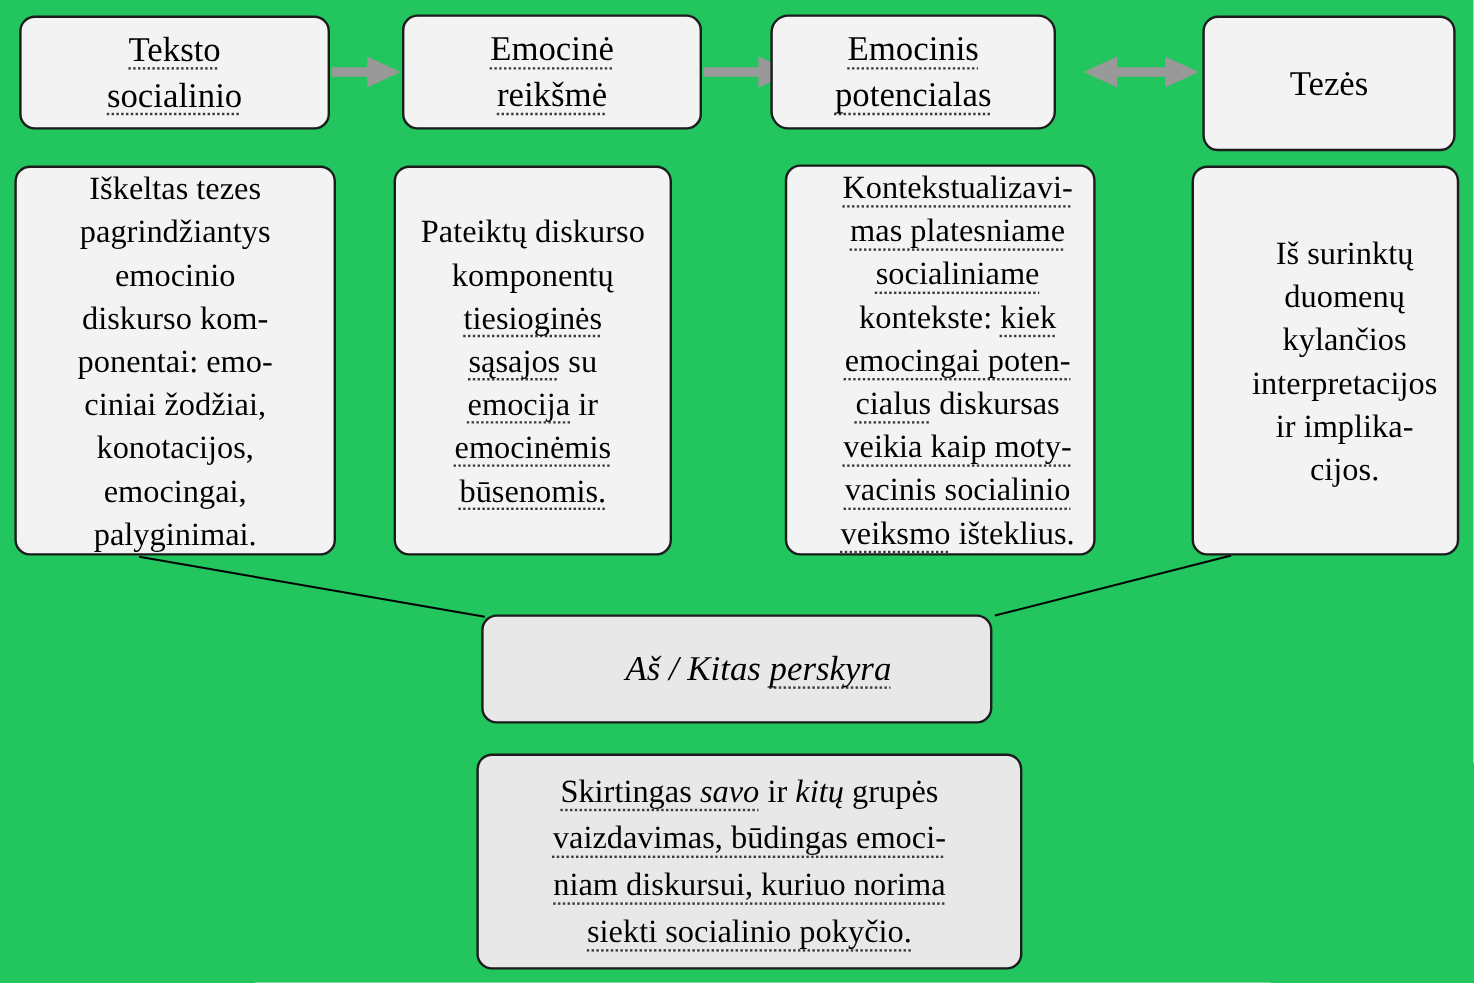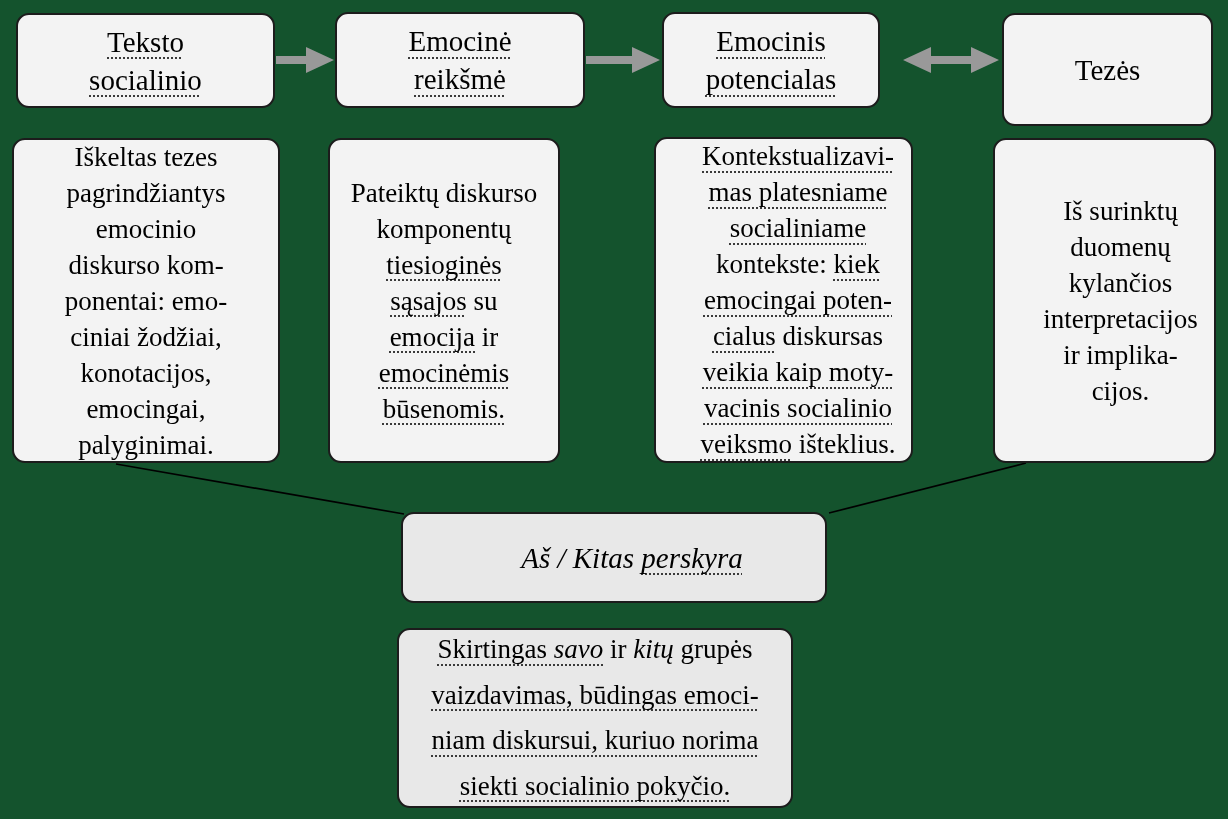--- a/index.html
+++ b/index.html
@@ -7,21 +7,21 @@
     --box-fill-gray:#e8e8e8;
     --border:#1c1c1c;
     --arrow:#999999;
     --text:#000000;
     --connector:#000000;
   }
   html,body{margin:0;padding:0;background:#ffffff;}
   .canvas{
     position:relative;
     width:1228px;height:819px;
-    background:#14532d;
+    background:#22c55e;
     font-family:"Liberation Serif","DejaVu Serif",serif;
     color:var(--text);
     overflow:hidden;
   }
   .box{
     position:absolute;
     box-sizing:border-box;
     border:2px solid var(--border);
     border-radius:13px;
     background:var(--box-fill-light);
@@ -43,28 +43,28 @@
     text-decoration-color:#3a3a3a;
     text-underline-offset:6px;
     text-decoration-skip-ink:none;
   }
   .tline .i{font-style:italic;}
   .arrow-svg,.connector-svg{position:absolute;pointer-events:none;}
 
   
   #top-0{left:16px;top:13px;width:259px;height:95px;}
   #top-1{left:335px;top:12px;width:250px;height:96px;}
-  #top-2{left:662px;top:12px;width:218px;height:96px;}
+  #top-2{left:642px;top:12px;width:238px;height:96px;border-radius:15px;}
   #top-3{left:1002px;top:13px;width:211px;height:113px;}
   #body-0{left:12px;top:138px;width:268px;height:325px;}
   #body-1{left:328px;top:138px;width:232px;height:325px;}
   #body-2{left:654px;top:137px;width:259px;height:326px;padding-left:29px;}
   #body-3{left:993px;top:138px;width:223px;height:325px;padding-left:32px;}
   #center-box{left:401px;top:512px;width:426px;height:91px;padding-left:36px;}
-  #bottom-box{left:397px;top:628px;width:396px;height:180px;justify-content:space-between;}
+  #bottom-box{left:397px;top:628px;width:455px;height:180px;}
 
   #arrow-1{left:276px;top:46px;}
   #arrow-2{left:586px;top:46px;}
   #arrow-3{left:903px;top:46px;}
   #connectors{left:0;top:0;}
 </style>
 </head>
 <body>
 
 <div class="canvas">

